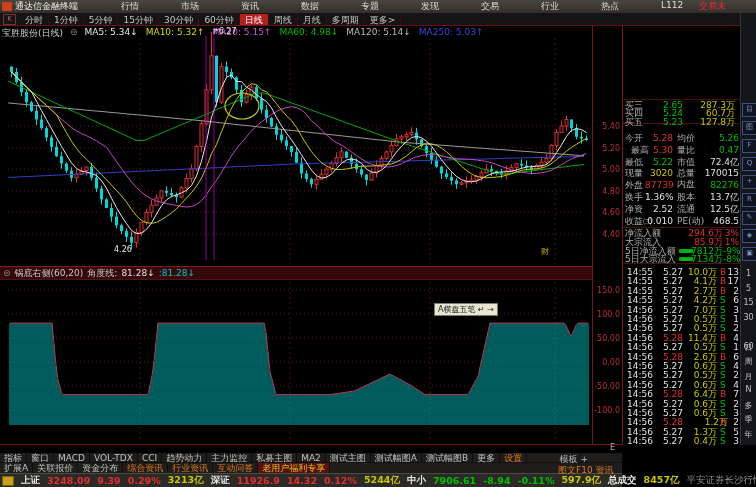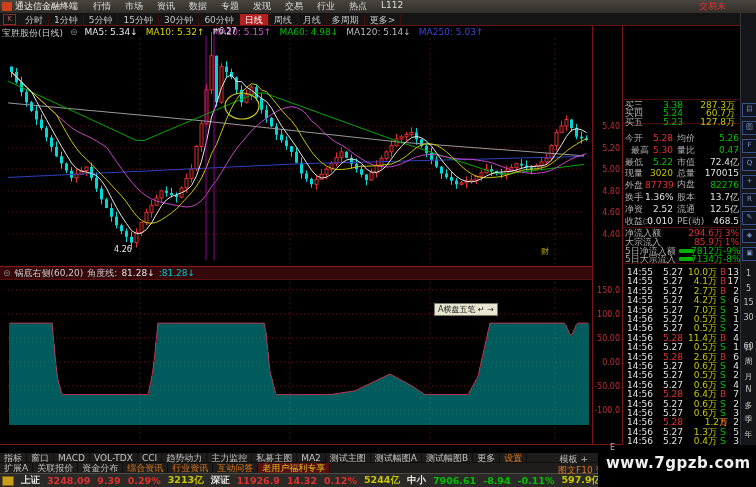--- a/index.html
+++ b/index.html
@@ -4,21 +4,21 @@
 <style>
   html,body{margin:0;padding:0;background:#000;}
   #app{position:relative;width:756px;height:487px;background:#000;overflow:hidden;
        font-family:"DejaVu Sans","Liberation Sans",sans-serif;cursor:default;}
   .abs{position:absolute;}
   
   .menu-bar{left:0;top:0;width:756px;height:13px;background:linear-gradient(#4a453f,#322e29);
             display:flex;align-items:center;font-size:9px;color:#ddd;white-space:nowrap;}
   .logo-box{width:10px;height:9px;background:#d0401a;margin:0 3px 0 2px;border-radius:1px;flex:0 0 auto;}
   .app-title{color:#f0ede8;margin-right:8px;}
-  .menu-item{padding:0 7px;color:#ddd;}
+  .menu-item{padding:0 7px;color:#ddd;margin-left:28px;}
   .menu-right{margin-left:auto;color:#e03030;padding-right:30px;}
   
   .period-bar{left:0;top:13px;width:756px;height:13px;background:#141414;display:flex;align-items:center;
               font-size:9px;color:#c4c4c4;border-bottom:1px solid #6a1212;box-sizing:border-box;}
   .pb-icon{width:11px;height:9px;border:1px solid #803030;color:#b06060;font-size:7px;line-height:8px;
            text-align:center;margin:0 4px 0 3px;}
   .period-item{padding:0 5px;height:11px;line-height:12px;border-right:1px solid #3d0e0e;}
   .period-item.active{background:#b42020;color:#fff;}
   
   .chart-area{left:0;top:26px;width:592px;height:240px;}
@@ -463,21 +463,21 @@
       <span class="dim">平安证券长沙行情</span>
     </div>
 
   <div class="abs quote-panel" id="quote-panel">
       <div class="sep" style="top: 73px;"></div>
       <div class="sep" style="top: 97px;"></div>
       <div class="sep" style="top: 201px;"></div>
       <div class="sep" style="top: 237px;"></div>
       <div class="qrow" style="top: 74px;">
         <span class="q-l" style="position: absolute; left: 2px;">买三</span>
-        <span class="grn" style="position: absolute; left: 26px; width: 34px; text-align: right;">3.38</span>
+        <span class="grn" style="position: absolute; left: 26px; width: 34px; text-align: right;">2.65</span>
         <span class="yel" style="position: absolute; left: 62px; width: 50px; text-align: right;">287.3万</span>
       </div>
       <div class="qrow" style="top: 82.3px;">
         <span class="q-l" style="position: absolute; left: 2px;">买四</span>
         <span class="grn" style="position: absolute; left: 26px; width: 34px; text-align: right;">5.24</span>
         <span class="yel" style="position: absolute; left: 62px; width: 50px; text-align: right;">60.7万</span>
       </div>
       <div class="qrow" style="top: 90.6px;">
         <span class="q-l" style="position: absolute; left: 2px;">买五</span>
         <span class="grn" style="position: absolute; left: 26px; width: 34px; text-align: right;">5.23</span>
@@ -708,23 +708,20 @@
       <div class="rt-lbl" style="top: 357.5px;">月</div>
       <div class="rt-lbl" style="top: 372px;">N</div>
       <div class="rt-lbl" style="top: 386.5px;">多</div>
       <div class="rt-lbl" style="top: 401px;">季</div>
       <div class="rt-lbl" style="top: 415.5px;">年</div>
     </div>
 
   <div class="abs vline" style="left:592px;top:26px;height:419px"></div>
   <div class="abs hline" style="left:0;top:444px;width:622px"></div>
 
-  <div class="abs wm-area">
-    <span class="watermark">www.7gpzb.com</span>
-  </div>
 <div class="axis-label" style="left: 592px; top: 122px;">5.40</div>
     <div class="axis-label" style="left: 592px; top: 144px;">5.20</div>
     <div class="axis-label" style="left: 592px; top: 165px;">5.00</div>
     <div class="axis-label" style="left: 592px; top: 187px;">4.80</div>
     <div class="axis-label" style="left: 592px; top: 208px;">4.60</div>
     <div class="axis-label" style="left: 592px; top: 230px;">4.40</div>
     <div class="axis-label" style="left: 592px; top: 286px;">150.0</div>
     <div class="axis-label" style="left: 592px; top: 310px;">100.0</div>
     <div class="axis-label" style="left: 592px; top: 334px;">50.00</div>
     <div class="axis-label" style="left: 592px; top: 358px;">0.00</div>

